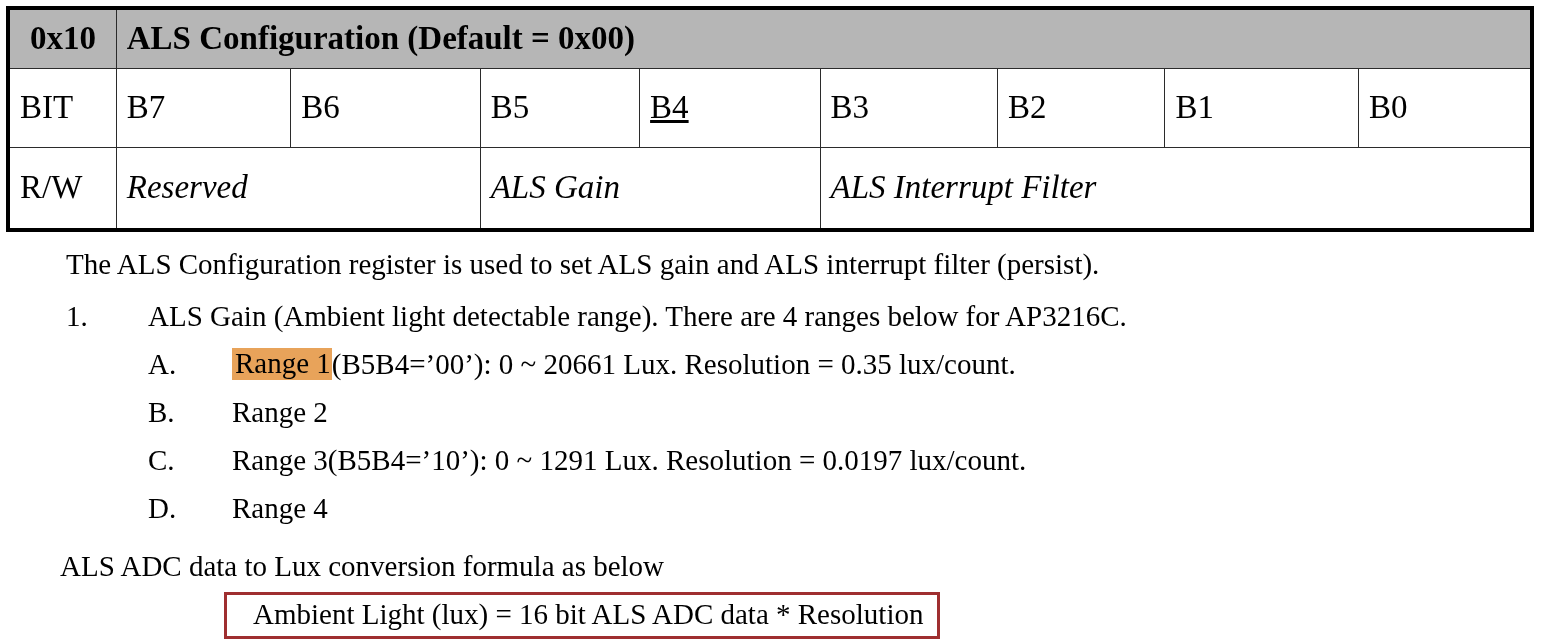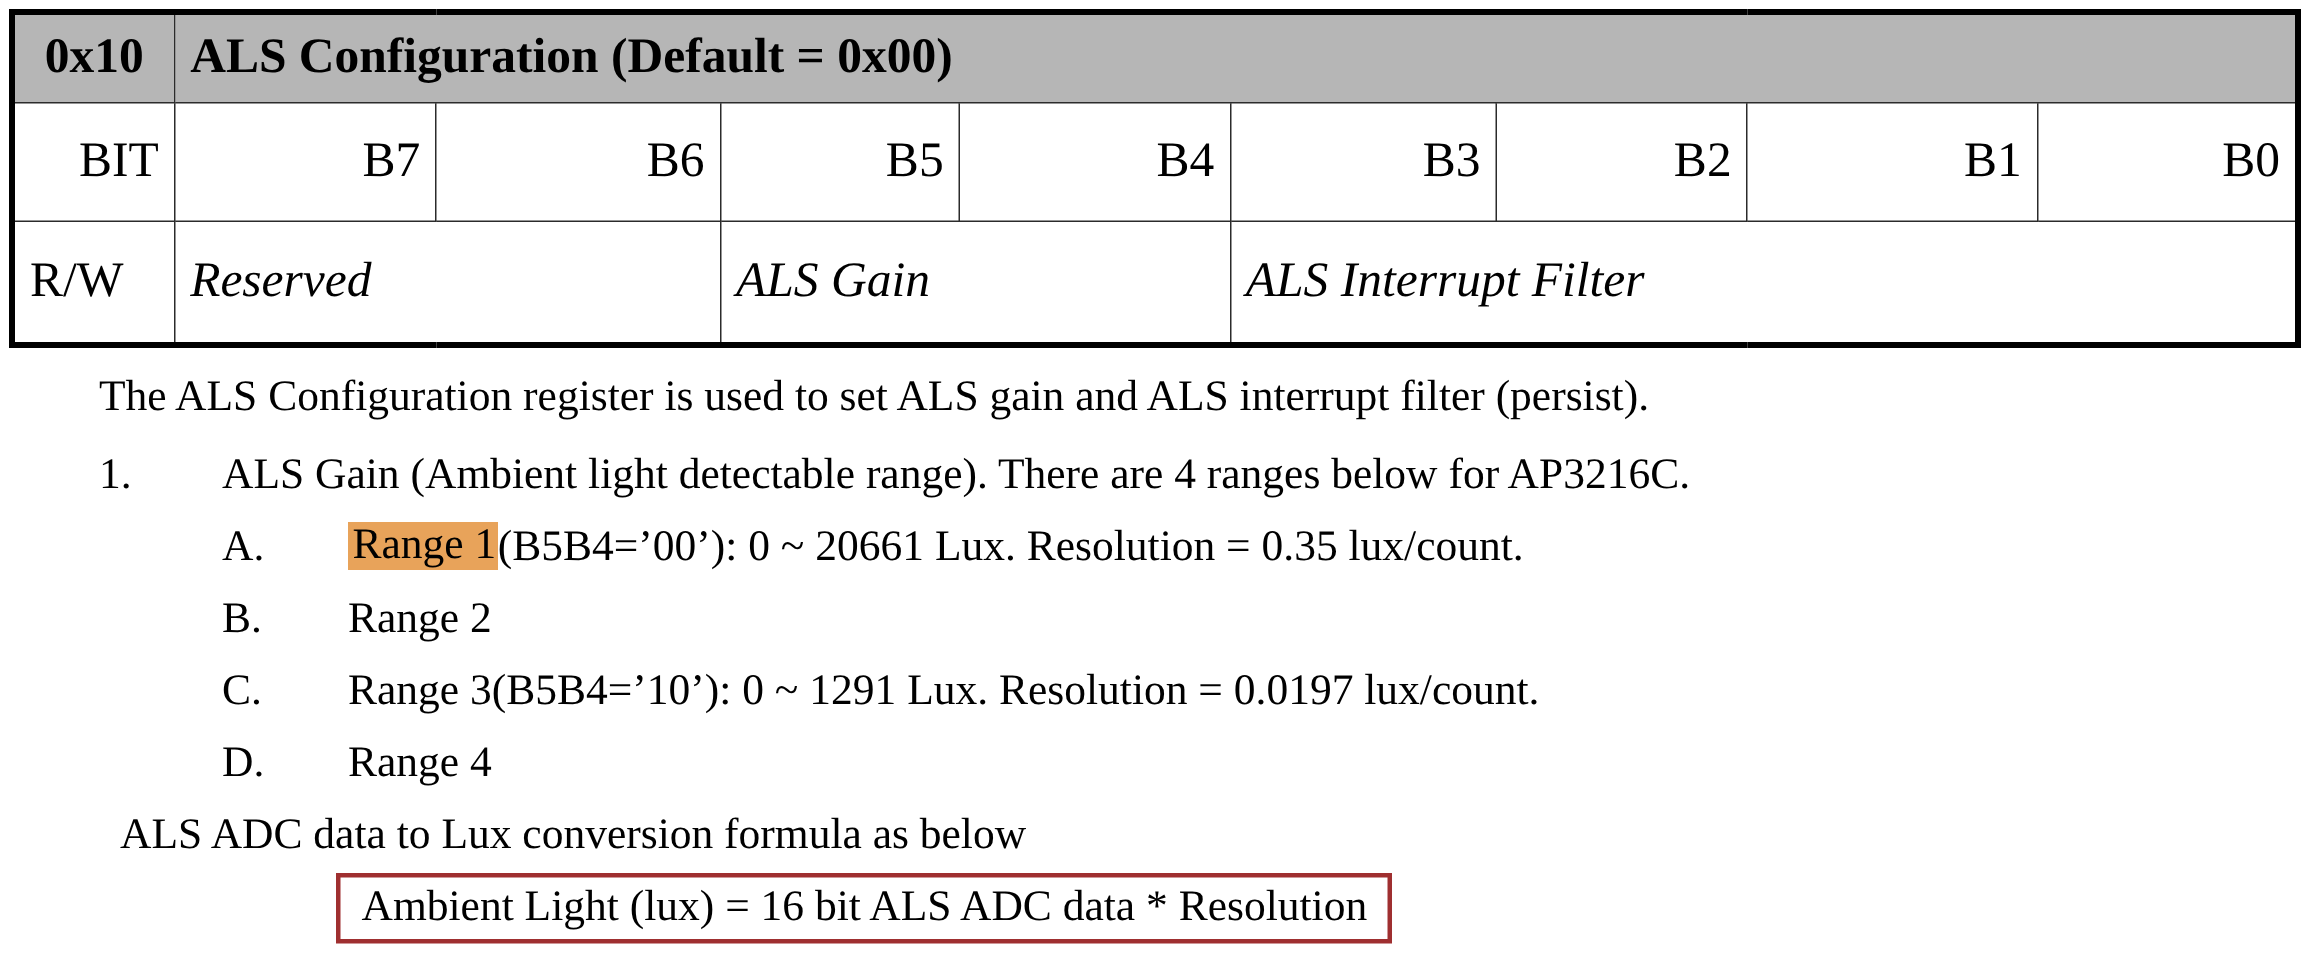--- a/index.html
+++ b/index.html
@@ -42,48 +42,48 @@
   
   tr.row-head td {
     background: #b6b6b6;
     font-weight: bold;
     height: 58px;
   }
   tr.row-head td.addr {
     text-align: center;
     padding: 0 6px;
   }
-  tr.row-bit td { height: 78px; text-align: right; }
+  tr.row-bit td { height: 78px; }
   tr.row-rw td  { height: 80px; }
 
   td.italic { font-style: italic; }
 
   
-  td.thick-right { border-right: 3.5px solid #000000; }
+  td.thick-right { border-right: 3.5px solid #000000; text-decoration: underline; }
 
   
   .body-text {
     position: absolute;
     left: 0;
     top: 240px;
     width: 1292px;
     font-size: 29px;
     line-height: 1;
   }
   .line {
     position: relative;
     white-space: nowrap;
     height: 48px;
     display: flex;
     align-items: center;
   }
   .intro      { padding-left: 66px; }
   .numbered   { padding-left: 66px; margin-top: 4px; }
   .lettered   { padding-left: 148px; }
-  .plainsub   { padding-left: 80px; }
+  .plainsub   { padding-left: 60px; margin-top: 10px; }
 
   .marker-num {
     display: inline-block;
     width: 82px;
     flex: 0 0 82px;
   }
   .marker-letter {
     display: inline-block;
     width: 84px;
     flex: 0 0 84px;
@@ -97,21 +97,21 @@
   .formula-row {
     position: relative;
     height: 52px;
     margin-top: 2px;
   }
   .formula-box {
     position: absolute;
     left: 224px;
     top: 0;
     border: 3px solid #9f2f30;
-    padding: 5px 14px 7px 14px;
+    padding: 5px 14px 7px 26px;
     font-size: 29px;
     line-height: 1;
     white-space: nowrap;
     background: #ffffff;
   }
 </style>
 </head>
 <body>
 
 <div class="reg-table-wrap">

